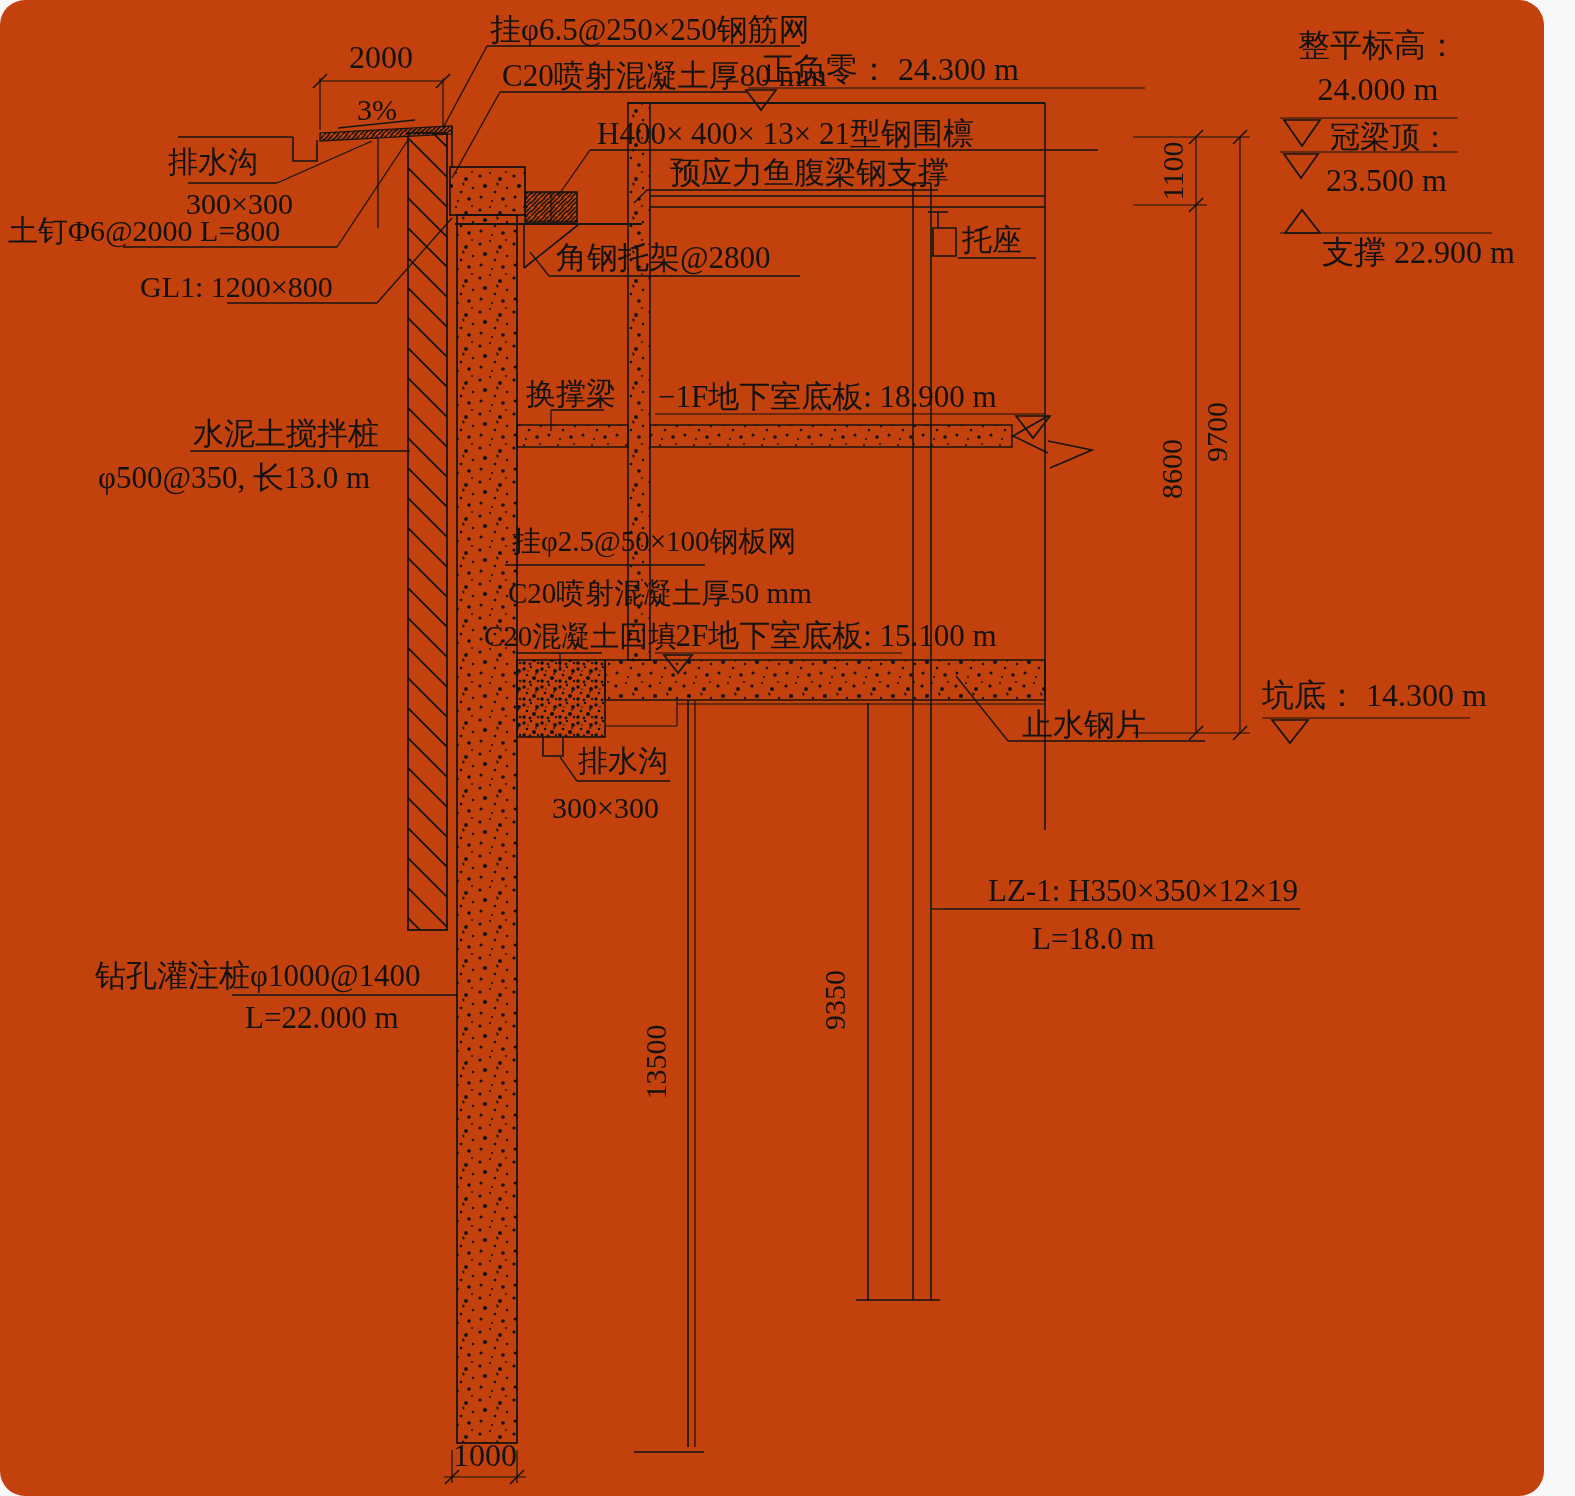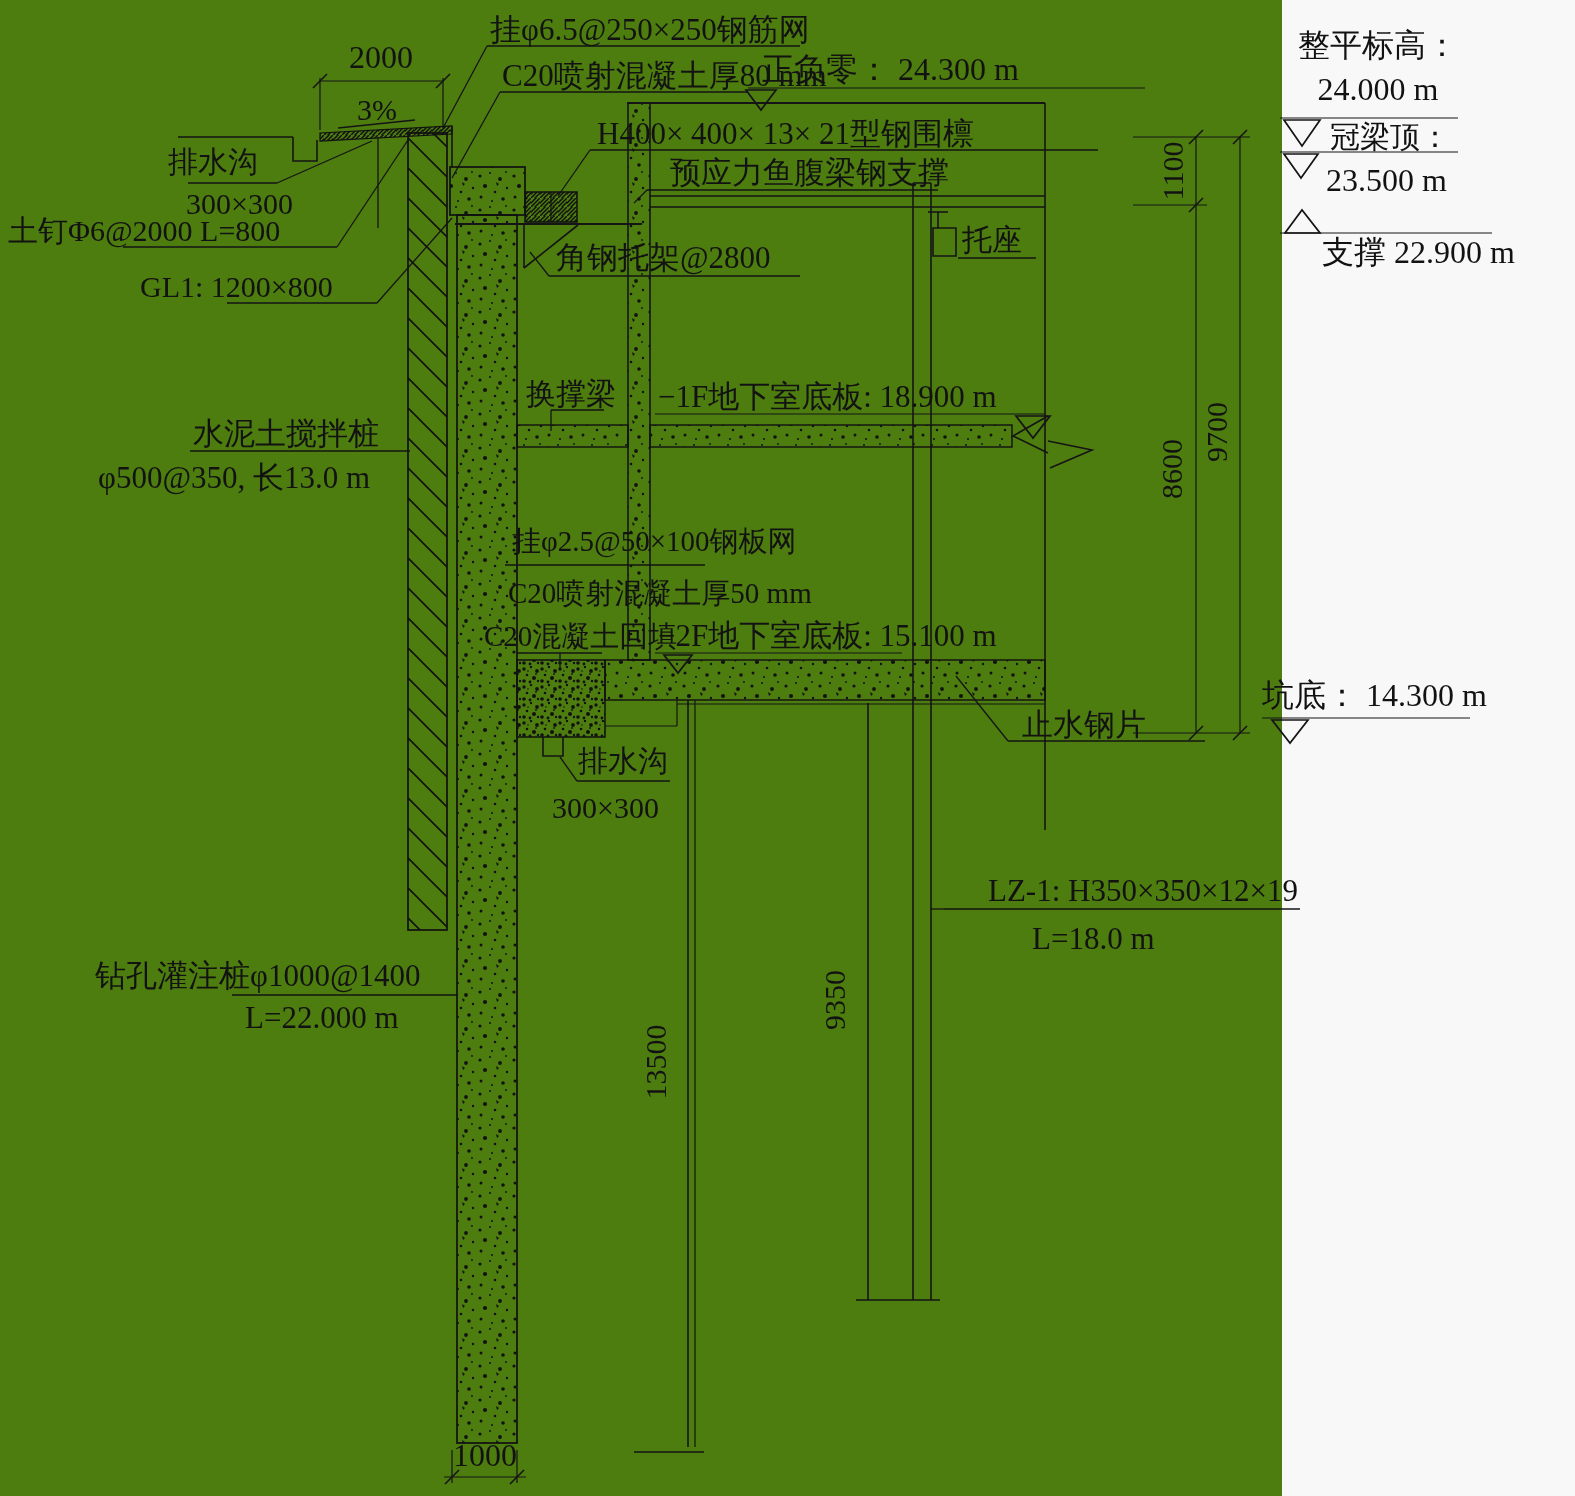--- a/index.html
+++ b/index.html
@@ -1,16 +1,16 @@
 <!DOCTYPE html>
 <html><head>
 <meta charset="utf-8">
 <style>
   html,body{margin:0;padding:0;background:#f8f8f8;}
-  .stage{width:1282px;height:1496px;position:relative;background:#4d7c0f;}
+  .stage{width:1544px;height:1496px;position:relative;background:#c2410c;border-radius:25px;}
   svg{display:block;}
   text{fill:#121212;font-family:"Liberation Serif","DejaVu Serif","DejaVu Sans",serif;}
   .ln{stroke:#151515;fill:none;}
   .thin{stroke-width:1.2;}
   .mid{stroke-width:1.6;}
   .thick{stroke-width:2.2;}
   .lead{stroke:#151515;stroke-width:1.3;fill:none;}
   .tri{fill:none;stroke:#151515;stroke-width:1.7;}
   .t30{font-size:30px;}
   .t31{font-size:31px;}

